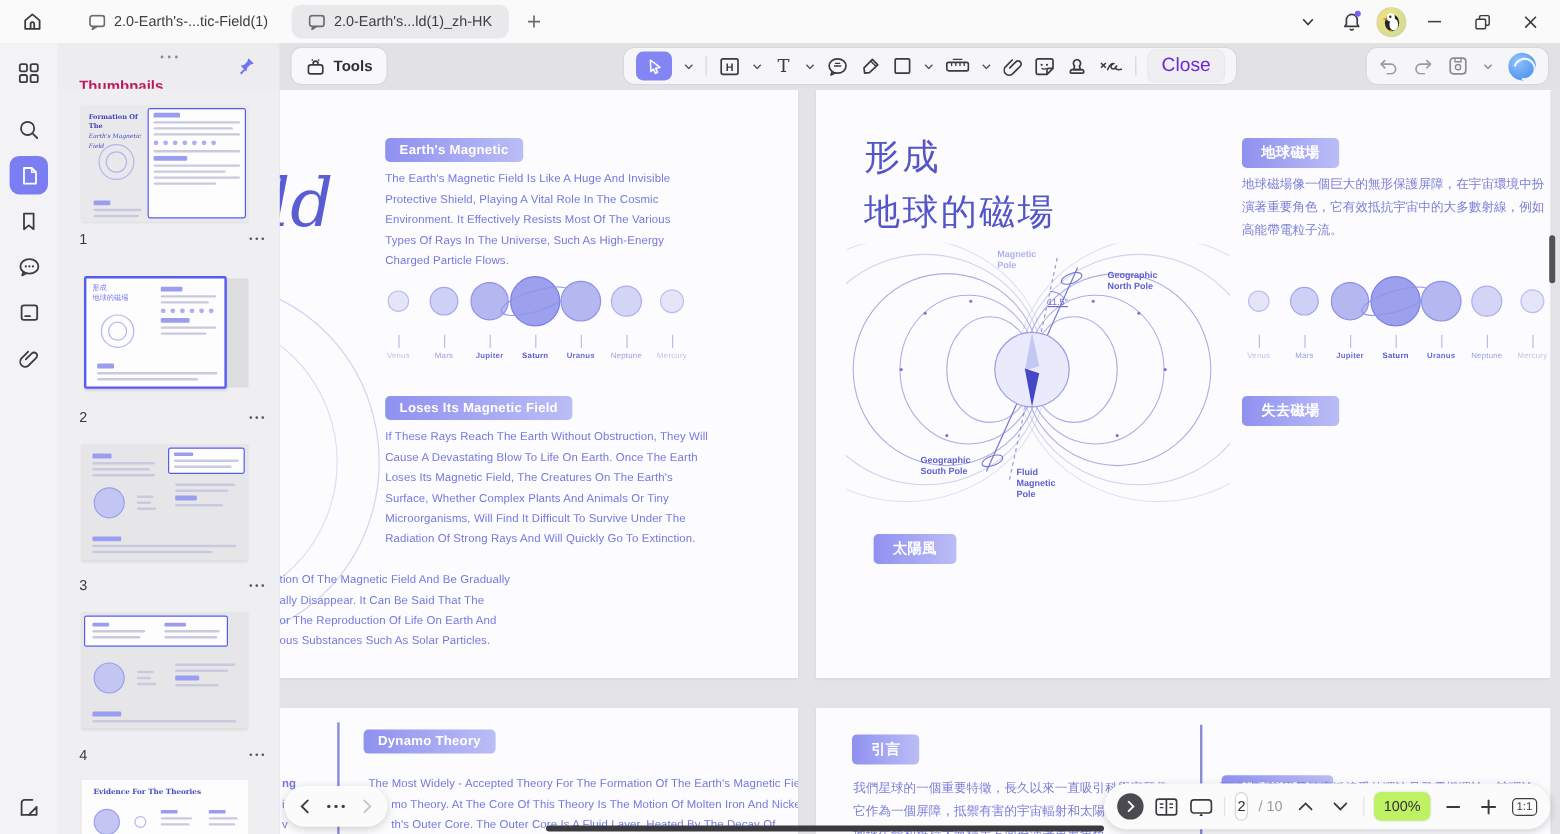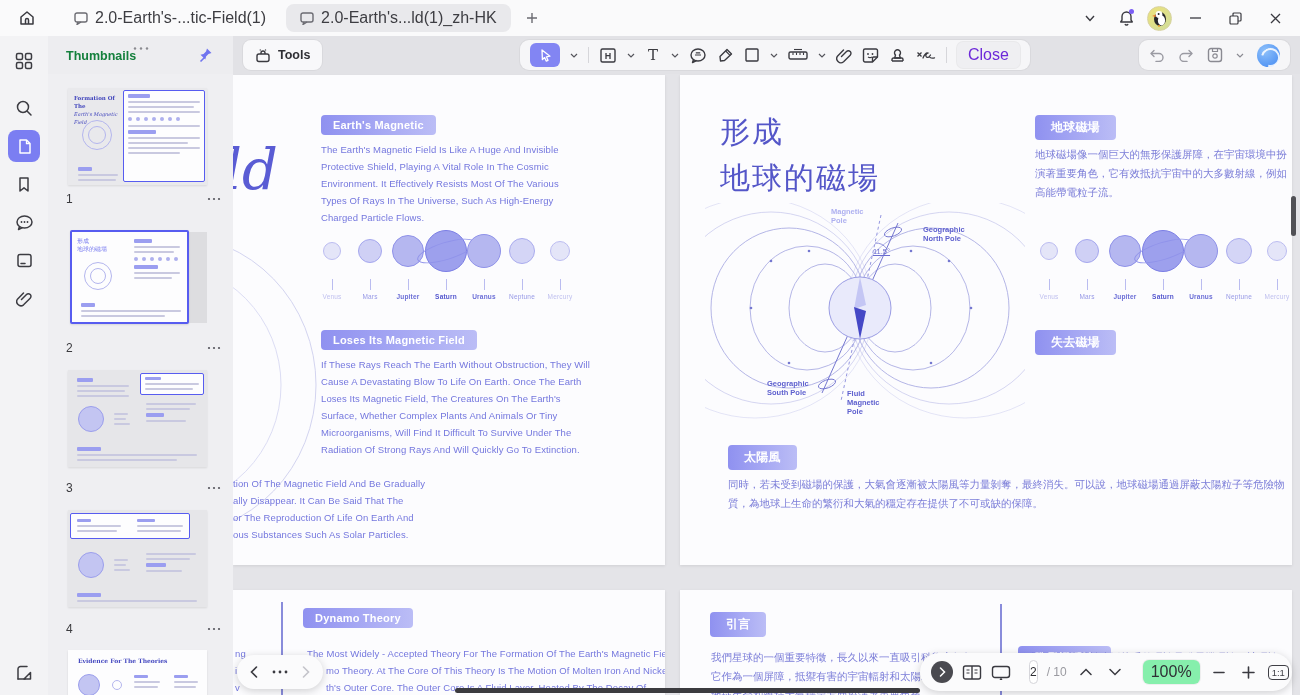--- a/index.html
+++ b/index.html
@@ -2,34 +2,34 @@
 <html><head>
 <meta charset="utf-8">
 <style>
   html,body{margin:0;padding:0;overflow:hidden;background:#e4e4e8;font-family:"Liberation Sans",sans-serif;}
   *{box-sizing:border-box;}
   .window{position:relative;width:1300px;height:695px;background:#e4e4e8;overflow:hidden;}
 
   
   .titlebar{position:absolute;left:0;top:0;width:1300px;height:36px;background:#fafafb;display:flex;align-items:center;}
   .home-btn{width:30px;height:26px;margin-left:12px;display:flex;align-items:center;justify-content:center;border-radius:6px;}
-  .tab{display:flex;align-items:center;gap:7px;height:28px;padding:0 14px;border-radius:8px;font-size:16px;color:#3d3d42;white-space:nowrap;}
+  .tab{display:flex;align-items:center;gap:7px;height:28px;padding:0 14px;border-radius:8px;font-size:12px;color:#3d3d42;white-space:nowrap;}
   .tab.active{background:#e9e9ec;}
   .tab .ticon{flex:0 0 auto;display:flex;}
   .newtab{width:26px;height:26px;margin-left:8px;display:flex;align-items:center;justify-content:center;border-radius:6px;}
   .tb-right{margin-left:auto;display:flex;align-items:center;gap:6px;padding-right:8px;}
   .tb-ic{width:30px;height:28px;display:flex;align-items:center;justify-content:center;border-radius:6px;position:relative;}
   .bell-dot{position:absolute;top:5px;right:7px;width:5px;height:5px;border-radius:50%;background:#7b5ef5;}
   .avatar{width:25px;height:25px;border-radius:50%;background:linear-gradient(135deg,#eee27a,#cfdd9a);display:flex;align-items:center;justify-content:center;overflow:hidden;border:1px solid #d8d2a0;}
   .winbtn{width:34px;height:28px;display:flex;align-items:center;justify-content:center;}
 
   
   .panel-header{position:absolute;left:48px;top:36px;width:185px;height:38px;background:#ededf0;}
   .panel-handle{position:absolute;left:50%;top:1px;transform:translateX(-50%);}
-  .panel-title{position:absolute;left:18px;top:13px;font-size:12.5px;font-weight:bold;color:#15803d;}
+  .panel-title{position:absolute;left:18px;top:29px;font-size:12.5px;font-weight:bold;color:#be185d;}
   .pin{position:absolute;right:20px;top:11px;}
   .toolbar{position:absolute;left:233px;top:36px;width:1067px;height:38px;background:#e2e2e6;}
   .btn-tools{position:absolute;left:10px;top:4px;height:30px;background:#f8f8fa;border-radius:8px;display:flex;align-items:center;gap:7px;padding:0 12px;font-size:12.5px;color:#2f2f34;font-weight:bold;box-shadow:0 0 0 1px rgba(0,0,0,.04);}
   .tools-group{position:absolute;left:287px;top:4px;height:30px;background:#f6f6f8;border-radius:9px;display:flex;align-items:center;gap:10px;padding:0 10px;box-shadow:0 0 0 1px rgba(0,0,0,.04);}
   .right-group{position:absolute;right:10px;top:4px;height:30px;background:#f6f6f8;border-radius:9px;display:flex;align-items:center;gap:13px;padding:0 10px;box-shadow:0 0 0 1px rgba(0,0,0,.04);}
   .tsep{width:1px;height:16px;background:#d6d6da;}
   .tool-select{width:30px;height:24px;background:#8285f3;border-radius:6px;display:flex;align-items:center;justify-content:center;}
   .tico{display:flex;align-items:center;justify-content:center;}
   .btn-close{background:#efeff2;border-radius:6px;padding:4px 11px;font-size:16px;color:#6d28d9;box-shadow:0 0 0 1px rgba(0,0,0,.05);}
   .ai-circle{width:23px;height:23px;border-radius:50%;background:radial-gradient(circle at 35% 30%,#8fc1fa,#3f86f2);position:relative;}
@@ -102,21 +102,21 @@
   .dlabel.thin{font-weight:normal;color:#6a6cd0;}
   .divline{position:absolute;width:1.5px;background:#898cdb;}
 
   
   .leftnav{position:absolute;left:4px;top:581px;width:86px;height:34px;background:#fbfbfc;border-radius:17px;box-shadow:0 2px 8px rgba(0,0,0,.18);display:flex;align-items:center;justify-content:space-around;padding:0 6px;}
   .bottombar{position:absolute;left:687px;top:579px;width:372px;height:38px;background:#fbfbfc;border-radius:19px;box-shadow:0 2px 8px rgba(0,0,0,.18);display:flex;align-items:center;gap:9px;padding:0 11px;}
   .collapse-btn{width:22px;height:22px;border-radius:50%;background:#4a4a50;display:flex;align-items:center;justify-content:center;flex:0 0 auto;}
   .bsep{width:1px;height:16px;background:#e2e2e6;}
   .pageinput{width:27px;height:24px;background:#fff;border:1px solid #d5d5da;border-radius:6px;display:flex;align-items:center;justify-content:center;font-size:12px;color:#2f2f34;}
   .pagetotal{font-size:12px;color:#9a9aa0;white-space:nowrap;}
-  .zoomchip{height:24px;background:#86efac;border-radius:6px;display:flex;align-items:center;padding:0 8px;font-size:16px;color:#2f2f34;box-shadow:0 0 0 1px rgba(0,0,0,.05);}
+  .zoomchip{height:24px;background:#bef264;border-radius:6px;display:flex;align-items:center;padding:0 8px;font-size:12px;color:#2f2f34;box-shadow:0 0 0 1px rgba(0,0,0,.05);}
   .fitbtn{border:1.4px solid #3f3f46;border-radius:4px;font-size:9.5px;font-weight:normal;color:#3f3f46;padding:1px 3px;}
   .hscroll{position:absolute;left:222px;top:614px;width:465px;height:5px;background:#3b3b3f;border-radius:3px;}
   .vscroll{position:absolute;right:4px;top:122px;width:5px;height:40px;background:#515156;border-radius:3px;}
 </style>
 </head>
 <body>
 
 <div class="window">
 
   <div class="titlebar">
@@ -762,26 +762,25 @@
           </div>
       </div>
 
       <div class="abs" style="left:355px;top:255px;border-radius:10px;">
         <span class="pill cn">失去磁場</span>
       </div>
 
       <div class="abs" style="left:48px;top:370px;">
         <span class="pill cn">太陽風</span>
       </div>
-      <div class="cbody" style="left:48px;top:400px;width:560px;">同時，若未受到磁場的保護，大氣會逐漸被太陽風等力量剝奪，最終消失。可以說，地球磁場通過屏蔽太陽粒子等危險物質，為地球上生命的繁衍和大氣的穩定存在提供了不可或缺的保障。</div>
     </div>
 
     <div class="page pg3">
       <div class="divline" style="left:48px;top:12px;height:93px;"></div>
-      <div class="ebody fragline" style="left:2px;top:55px;">ng</div>
+      <div class="ebody fragline" style="left:2px;top:55px;font-weight:bold;">ng</div>
       <div class="ebody fragline" style="left:2px;top:72px;">i</div>
       <div class="ebody fragline" style="left:2px;top:89px;">v</div>
       <div class="abs" style="left:70px;top:18px;">
         <span class="pill">Dynamo Theory</span>
       </div>
       <div class="ebody fragline" style="left:74px;top:55px;">The Most Widely - Accepted Theory For The Formation Of The Earth's Magnetic Field Is</div>
       <div class="ebody fragline" style="left:93px;top:72px;">mo Theory. At The Core Of This Theory Is The Motion Of Molten Iron And Nickel</div>
       <div class="ebody fragline" style="left:93px;top:89px;">th's Outer Core. The Outer Core Is A Fluid Layer, Heated By The Decay Of</div>
     </div>
 

